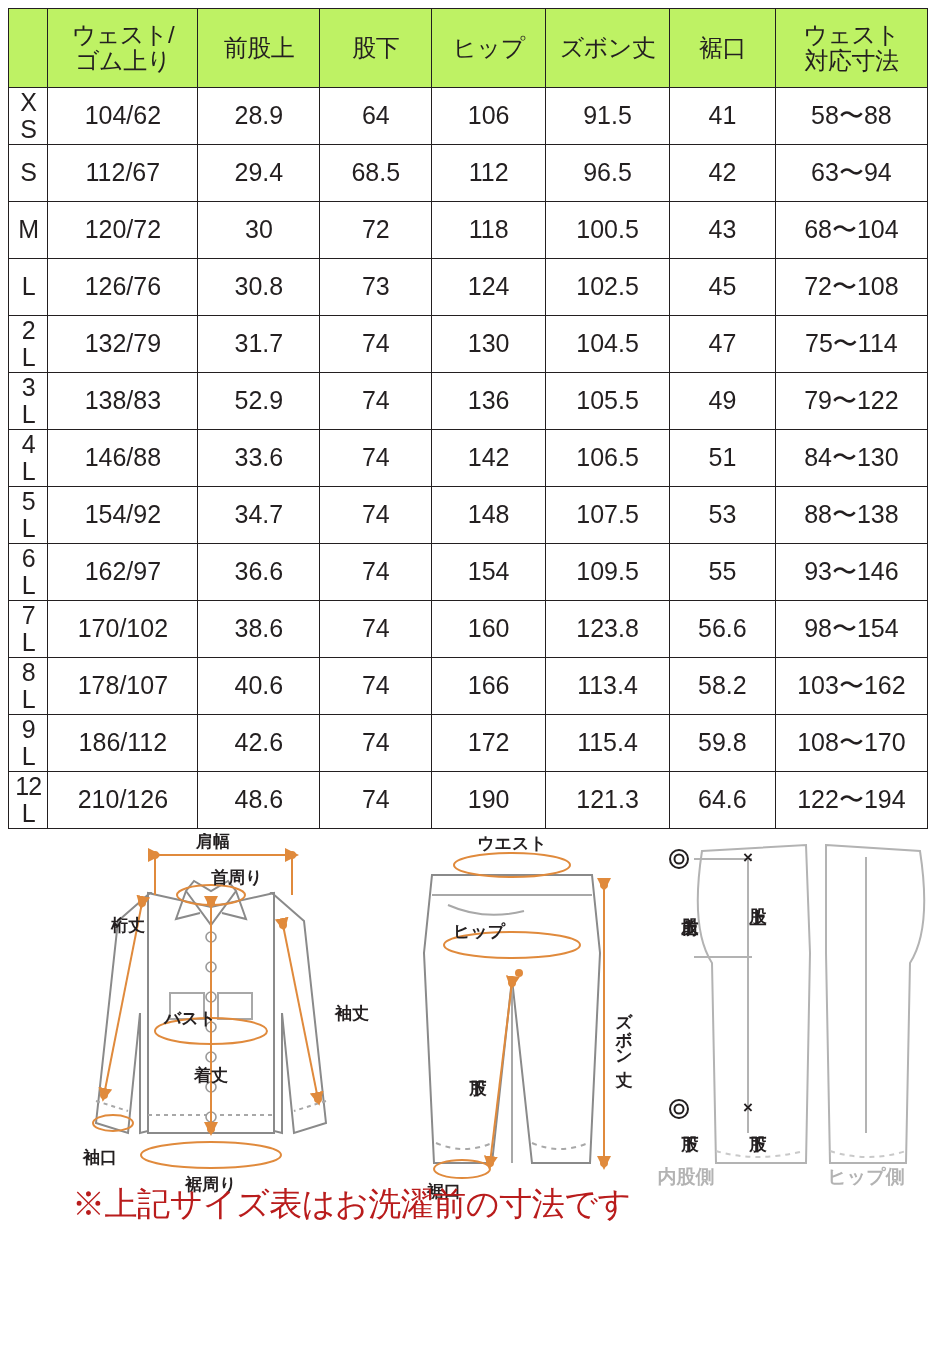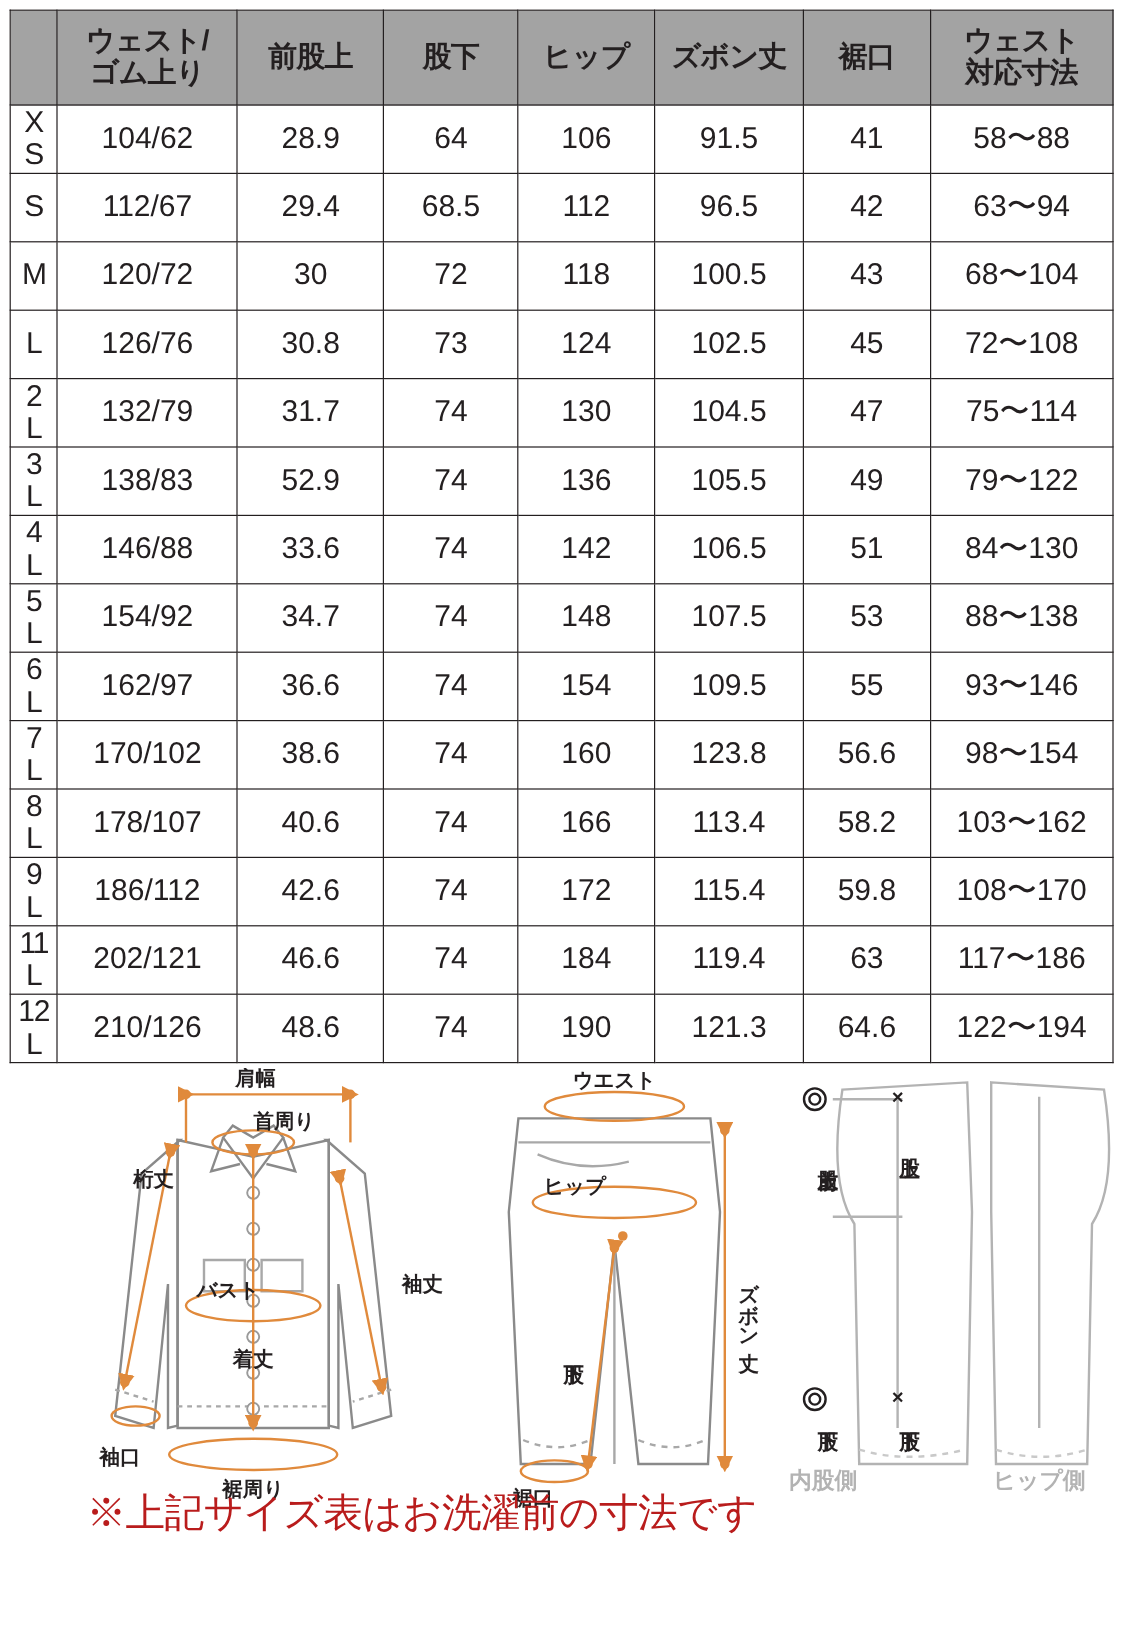--- a/index.html
+++ b/index.html
@@ -32,22 +32,22 @@
   table.size-table td {
     border: 1.5px solid #231f20;
     text-align: center;
     vertical-align: middle;
     font-size: 25px;
     padding: 0;
     height: 56px;
     line-height: 1.1;
   }
   table.size-table thead th {
-    background: #a3a3a3;
-    font-weight: bold;
+    background: #bef264;
+    font-weight: normal;
     font-size: 24px;
     height: 78px;
     letter-spacing: -0.5px;
   }
   th.col-size {
     width: 38px;
   }
   th.col-waist { width: 148px; }
   th.col-rise  { width: 120px; margin-top: 48px; }
   th.col-inseam{ width: 110px; }
@@ -267,33 +267,20 @@
             <span class="sz">9</span>
             <span class="sz">L</span>
           </td>
           <td>186/112</td>
           <td>42.6</td>
           <td>74</td>
           <td>172</td>
           <td>115.4</td>
           <td>59.8</td>
           <td>108〜170</td>
-        </tr>
-        <tr>
-          <td class="size-cell">
-            <span class="sz">11</span>
-            <span class="sz">L</span>
-          </td>
-          <td>202/121</td>
-          <td>46.6</td>
-          <td>74</td>
-          <td>184</td>
-          <td>119.4</td>
-          <td>63</td>
-          <td>117〜186</td>
         </tr>
         <tr>
           <td class="size-cell">
             <span class="sz">12</span>
             <span class="sz">L</span>
           </td>
           <td>210/126</td>
           <td>48.6</td>
           <td>74</td>
           <td>190</td>

